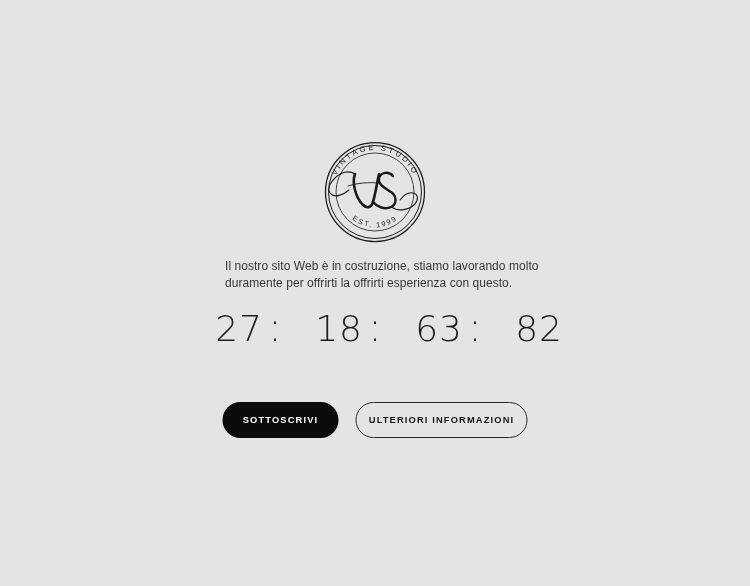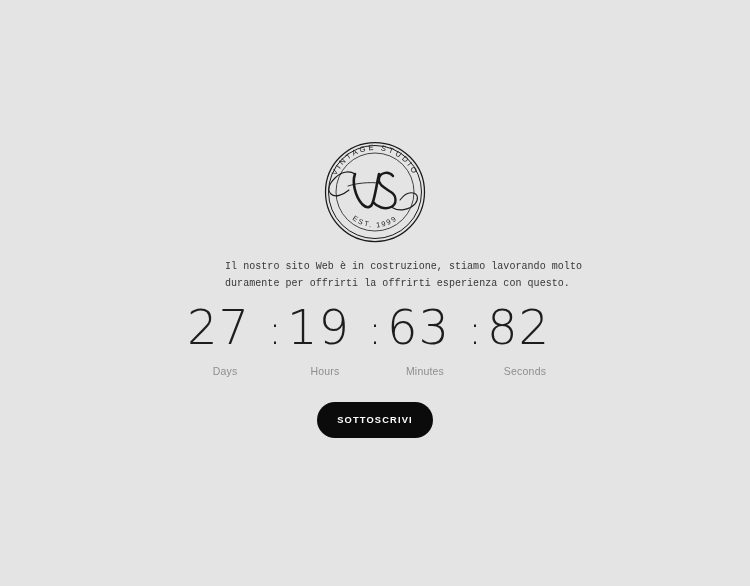--- a/index.html
+++ b/index.html
@@ -40,44 +40,43 @@
 
   
   .intro {
     position: absolute;
     top: 258px;
     left: 50%;
     transform: translateX(-50%);
     width: 300px;
     text-align: left;
     color: #363636;
-    font-size: 10px;
+    font-size: 12px;
     line-height: 17px;
     letter-spacing: 0.05px;
-    font-family: Liberation Mono, monospace;
   }
   .intro-line { display: block; white-space: nowrap; }
 
   
   .countdown {
     position: absolute;
     top: 300px;
     left: 50%;
     transform: translateX(-50%);
     width: 420px;
     display: flex;
     justify-content: center;
     align-items: baseline;
   }
   .cd-num {
     width: 76px;
-    text-align: left;
+    text-align: right;
     font-family: "DejaVu Sans", sans-serif;
     font-weight: 200;
-    font-size: 48px;
+    font-size: 36px;
     line-height: 54px;
     color: #1d1d1d;
     letter-spacing: 1px;
   }
   .cd-sep {
     width: 24px;
     text-align: center;
     font-family: "DejaVu Sans", sans-serif;
     font-weight: 200;
     font-size: 40px;
@@ -180,34 +179,26 @@
   </div>
 
   <div class="intro">
     <span class="intro-line">Il nostro sito Web è in costruzione, stiamo lavorando molto</span>
     <span class="intro-line">duramente per offrirti la offrirti esperienza con questo.</span>
   </div>
 
   <div class="countdown">
     <div class="cd-num">27</div>
     <div class="cd-sep">:</div>
-    <div class="cd-num">19</div>
+    <div class="cd-num">18</div>
     <div class="cd-sep">:</div>
     <div class="cd-num">63</div>
     <div class="cd-sep">:</div>
     <div class="cd-num">82</div>
   </div>
 
-  <div class="cd-labels">
-    <div class="cd-label">Days</div>
-    <div class="cd-label-gap"></div>
-    <div class="cd-label">Hours</div>
-    <div class="cd-label-gap"></div>
-    <div class="cd-label">Minutes</div>
-    <div class="cd-label-gap"></div>
-    <div class="cd-label">Seconds</div>
-  </div>
 
   <div class="buttons">
     <button class="btn btn-primary">SOTTOSCRIVI</button>
+    <button class="btn btn-secondary">ULTERIORI INFORMAZIONI</button>
   </div>
 
 </div>
 
 </body></html>

